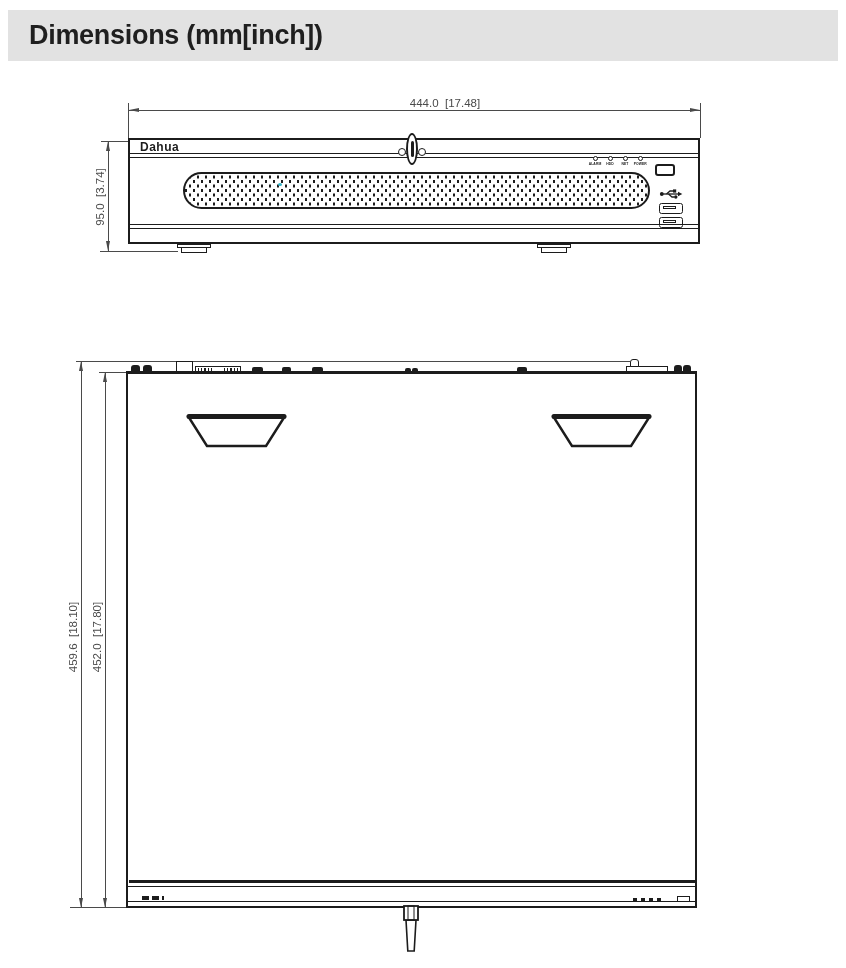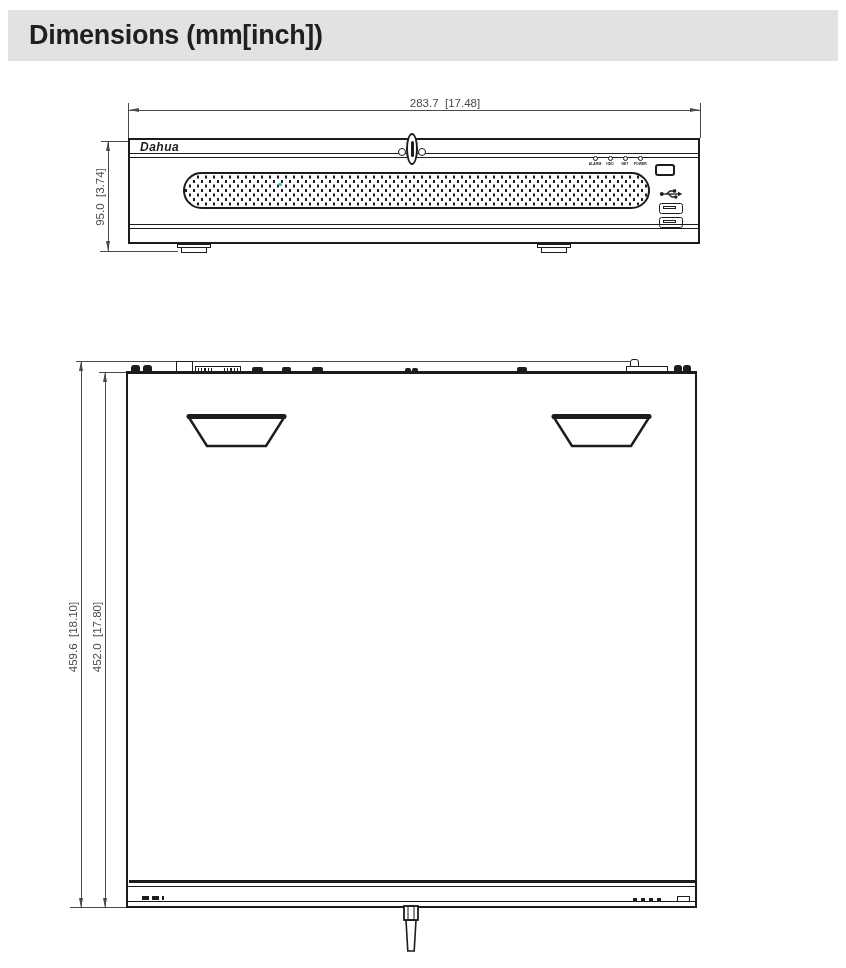--- a/index.html
+++ b/index.html
@@ -45,21 +45,21 @@
   }
   .led{position:absolute;width:5px;height:5px;border:1.2px solid var(--ink);border-radius:50%;background:#fff;box-sizing:border-box;}
   .ledlbl{
     position:absolute;top:162px;width:30px;text-align:center;
     font-size:8px;color:var(--ink);transform:scale(0.42);transform-origin:center top;
     font-weight:700;letter-spacing:0.2px;
   }
   .bump{position:absolute;background:var(--ink);border-radius:3px 3px 0 0;}
   .logo{
     position:absolute;left:140px;top:141px;height:13px;
-    font-size:12px;font-weight:700;font-style:italic;color:var(--ink);
+    font-size:12px;font-weight:700;color:var(--ink);
     letter-spacing:0.5px;line-height:13px;
   }
   .grille{
     position:absolute;left:183px;top:172px;width:467px;height:37px;
     border:2px solid var(--ink);border-radius:18.5px;box-sizing:border-box;
     background-image:
       radial-gradient(circle, var(--ink) 1.3px, transparent 1.5px),
       radial-gradient(circle, var(--ink) 1.3px, transparent 1.5px);
     background-size:8px 9px, 8px 9px;
     background-position:5px 3px, 9px 7.5px;
@@ -78,21 +78,21 @@
     <h1>Dimensions (mm[inch])</h1>
   </div>
 
   <div>
 
     <div class="gline" style="left:127.5px;top:103px;width:1px;height:35px;"></div>
     <div class="gline" style="left:700px;top:103px;width:1px;height:35px;"></div>
     <div class="gline" style="left:128px;top:110px;width:572px;height:1px;"></div>
     <div class="arr left" style="left:128.5px;top:107.9px;"></div>
     <div class="arr right" style="left:690px;top:107.9px;"></div>
-    <div class="dimtxt" style="left:380px;top:97px;width:130px;">283.7  [17.48]</div>
+    <div class="dimtxt" style="left:380px;top:97px;width:130px;">444.0  [17.48]</div>
 
     <div class="gline" style="left:101px;top:140.5px;width:27px;height:1px;"></div>
     <div class="gline" style="left:100px;top:251px;width:78px;height:1px;"></div>
     <div class="gline" style="left:108px;top:141px;width:1px;height:110px;"></div>
     <div class="arr up" style="left:105.8px;top:141px;"></div>
     <div class="arr down" style="left:105.8px;top:241px;"></div>
     <div class="dimtxt rot" style="left:65px;top:191px;width:70px;">95.0  [3.74]</div>
 
     <div class="outl" style="left:128px;top:138px;width:572px;height:106px;"></div>
     <div class="dline" style="left:130px;top:153px;width:568px;height:1.4px;"></div>

